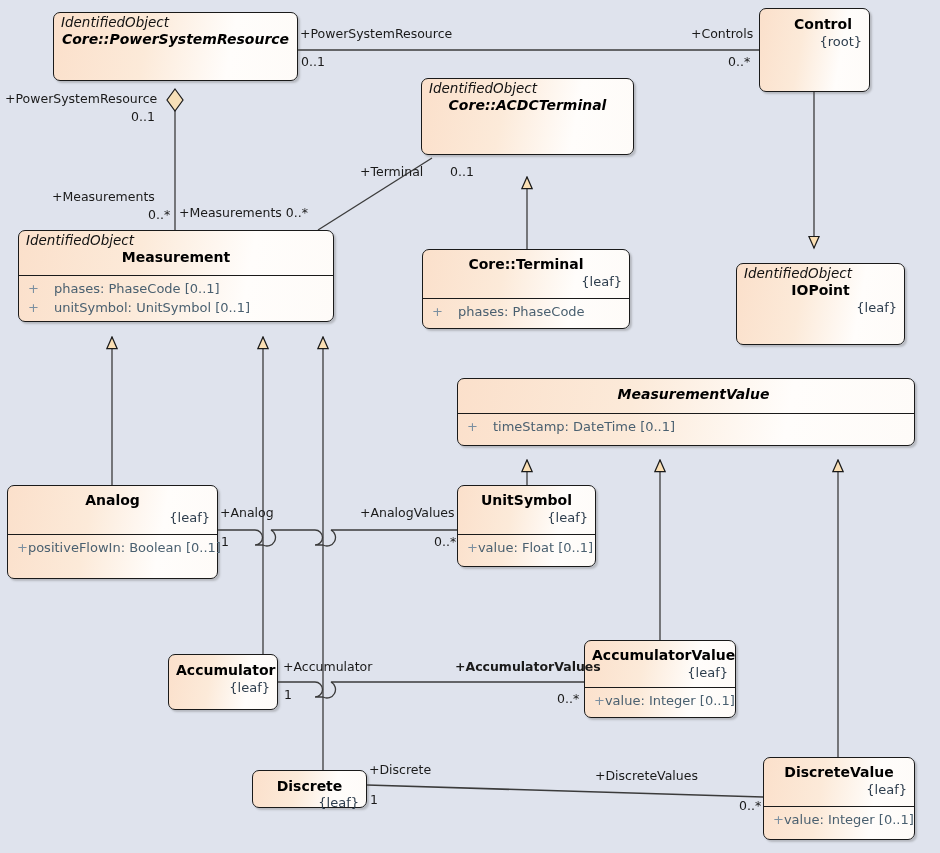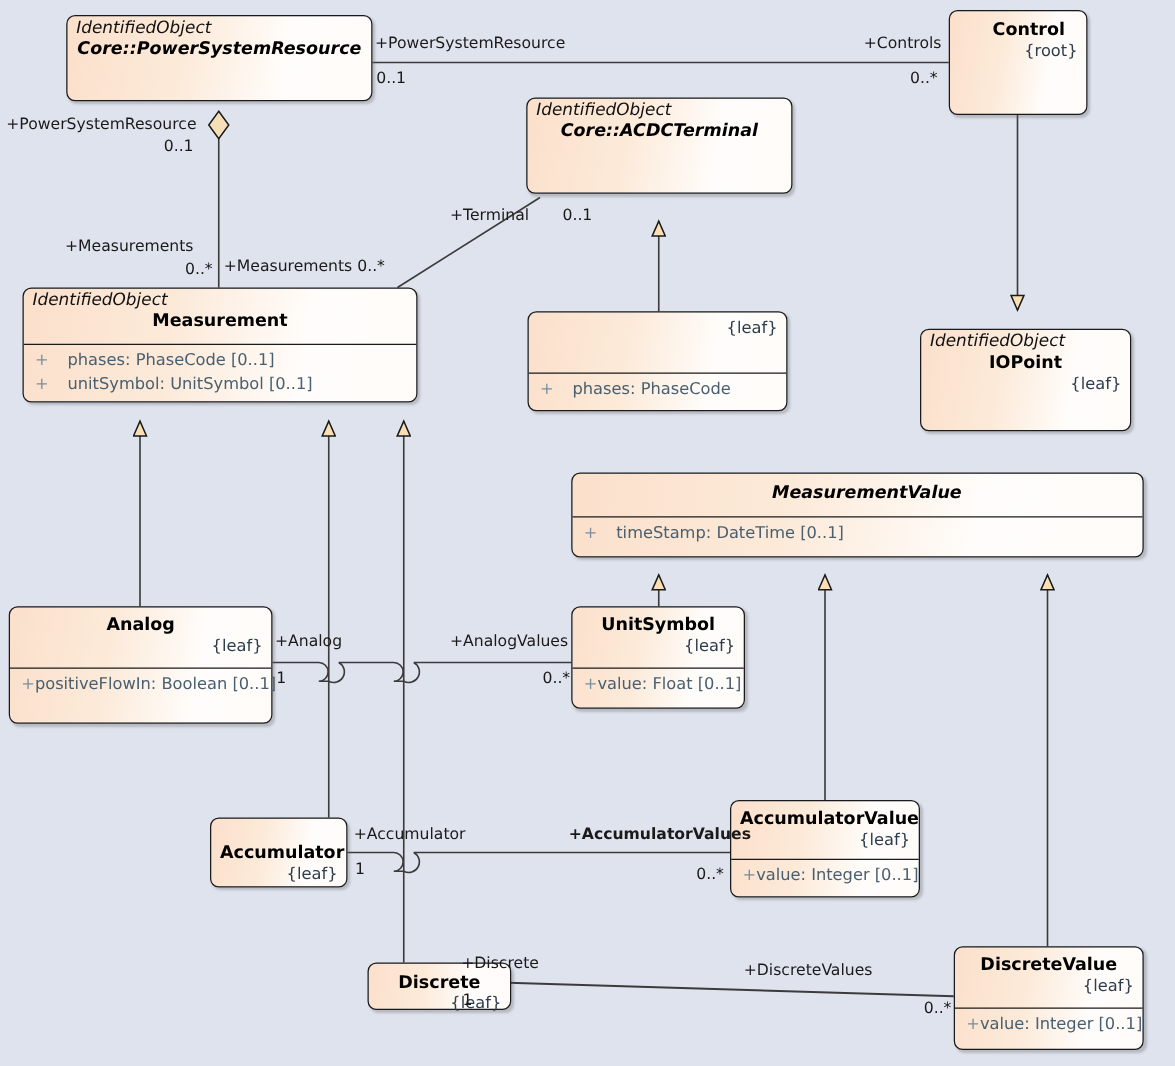--- a/index.html
+++ b/index.html
@@ -175,20 +175,21 @@
       </div>
       <div class="attr">
         <span class="vis">+</span>
         <span>unitSymbol: UnitSymbol [0..1]</span>
       </div>
     </div>
   </div>
 
   <div class="uml-class" style="left:422px; top:249px; width:208px; height:80px;">
     <div class="hdr" style="height:48px; padding-top:5px;">
+      <div class="cname">Core::Terminal</div>
       <div class="tagright">{leaf}</div>
     </div>
     <div class="attrs compartment-sep">
       <div class="attr">
         <span class="vis">+</span>
         <span>phases: PhaseCode</span>
       </div>
     </div>
   </div>
 
@@ -232,40 +233,40 @@
     </div>
     <div class="attrs compartment-sep">
       <div class="attr">
         <span class="vis">+</span>
         <span>value: Float [0..1]</span>
       </div>
     </div>
   </div>
 
   <div class="uml-class" style="left:168px; top:654px; width:110px; height:56px;">
-    <div class="hdr" style="height:100%; padding-top:18px;">
+    <div class="hdr" style="height:100%; padding-top:6px;">
       <div class="cname">Accumulator</div>
       <div class="tagright">{leaf}</div>
     </div>
   </div>
 
   <div class="uml-class" style="left:584px; top:640px; width:152px; height:78px;">
     <div class="hdr" style="height:46px; padding-top:5px;">
       <div class="cname">AccumulatorValue</div>
       <div class="tagright">{leaf}</div>
     </div>
     <div class="attrs compartment-sep">
       <div class="attr">
         <span class="vis">+</span>
         <span>value: Integer [0..1]</span>
       </div>
     </div>
   </div>
 
-  <div class="uml-class" style="left:252px; top:770px; width:115px; height:38px;margin-left:42px;">
+  <div class="uml-class" style="left:252px; top:770px; width:115px; height:38px;">
     <div class="hdr" style="height:100%; padding-top:6px;">
       <div class="cname">Discrete</div>
       <div class="tagright overflow-tag" style="right:7px; top:24px;">{leaf}</div>
     </div>
   </div>
 
   <div class="uml-class" style="left:763px; top:757px; width:152px; height:83px;">
     <div class="hdr" style="height:48px; padding-top:5px;">
       <div class="cname">DiscreteValue</div>
       <div class="tagright">{leaf}</div>

